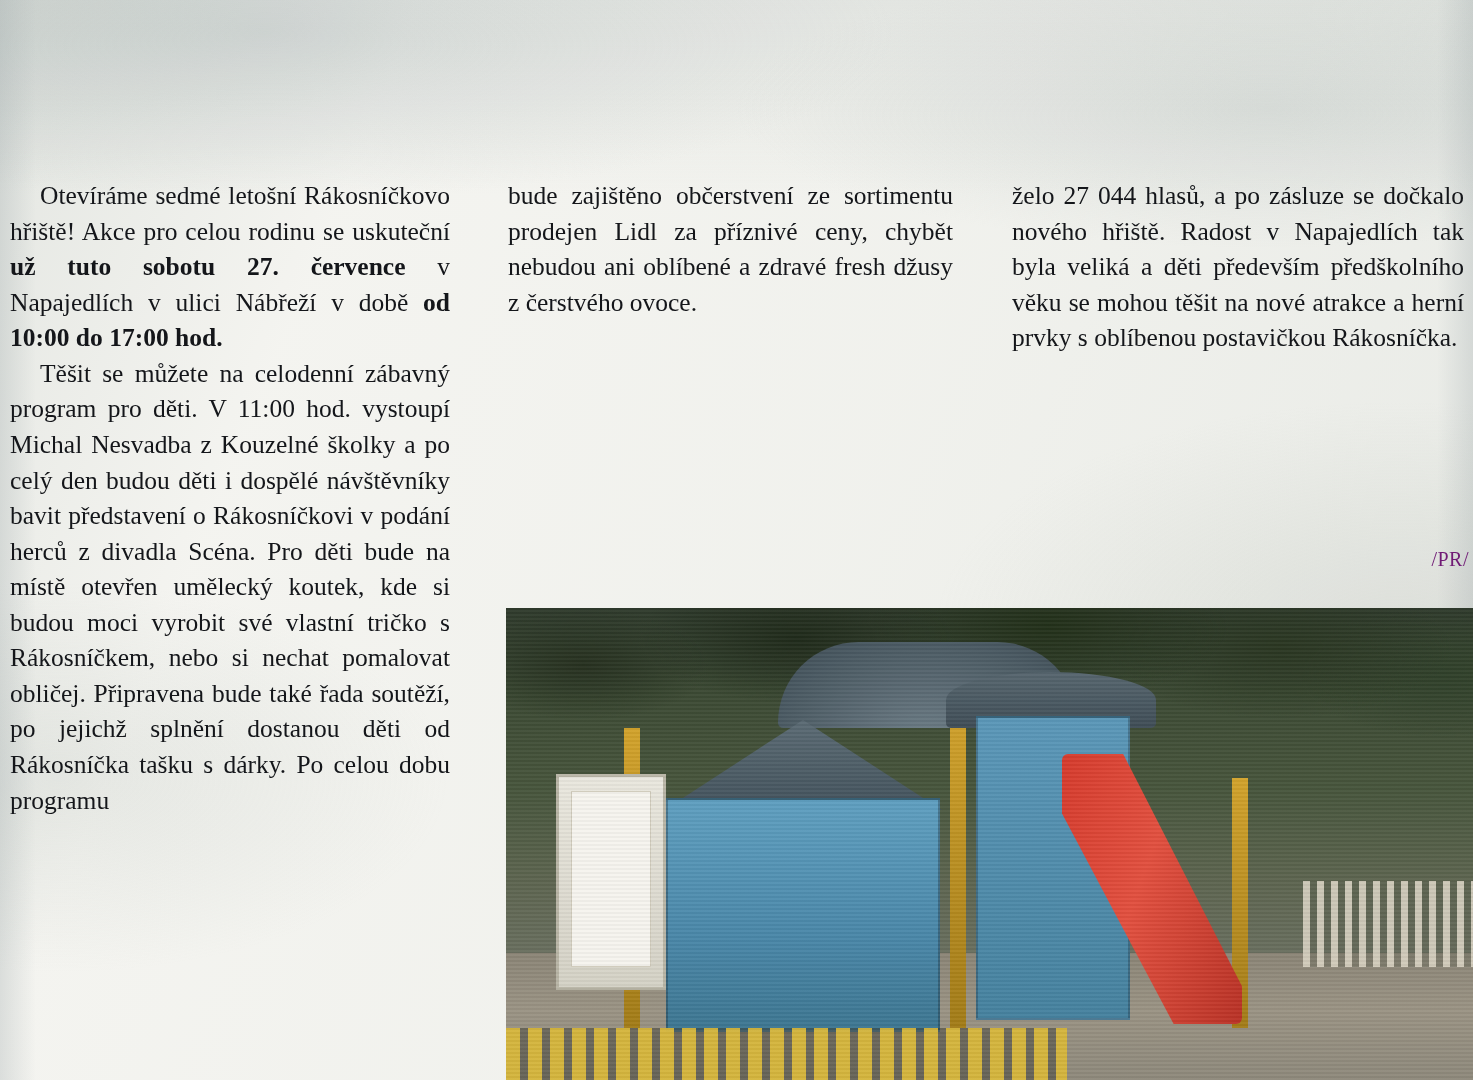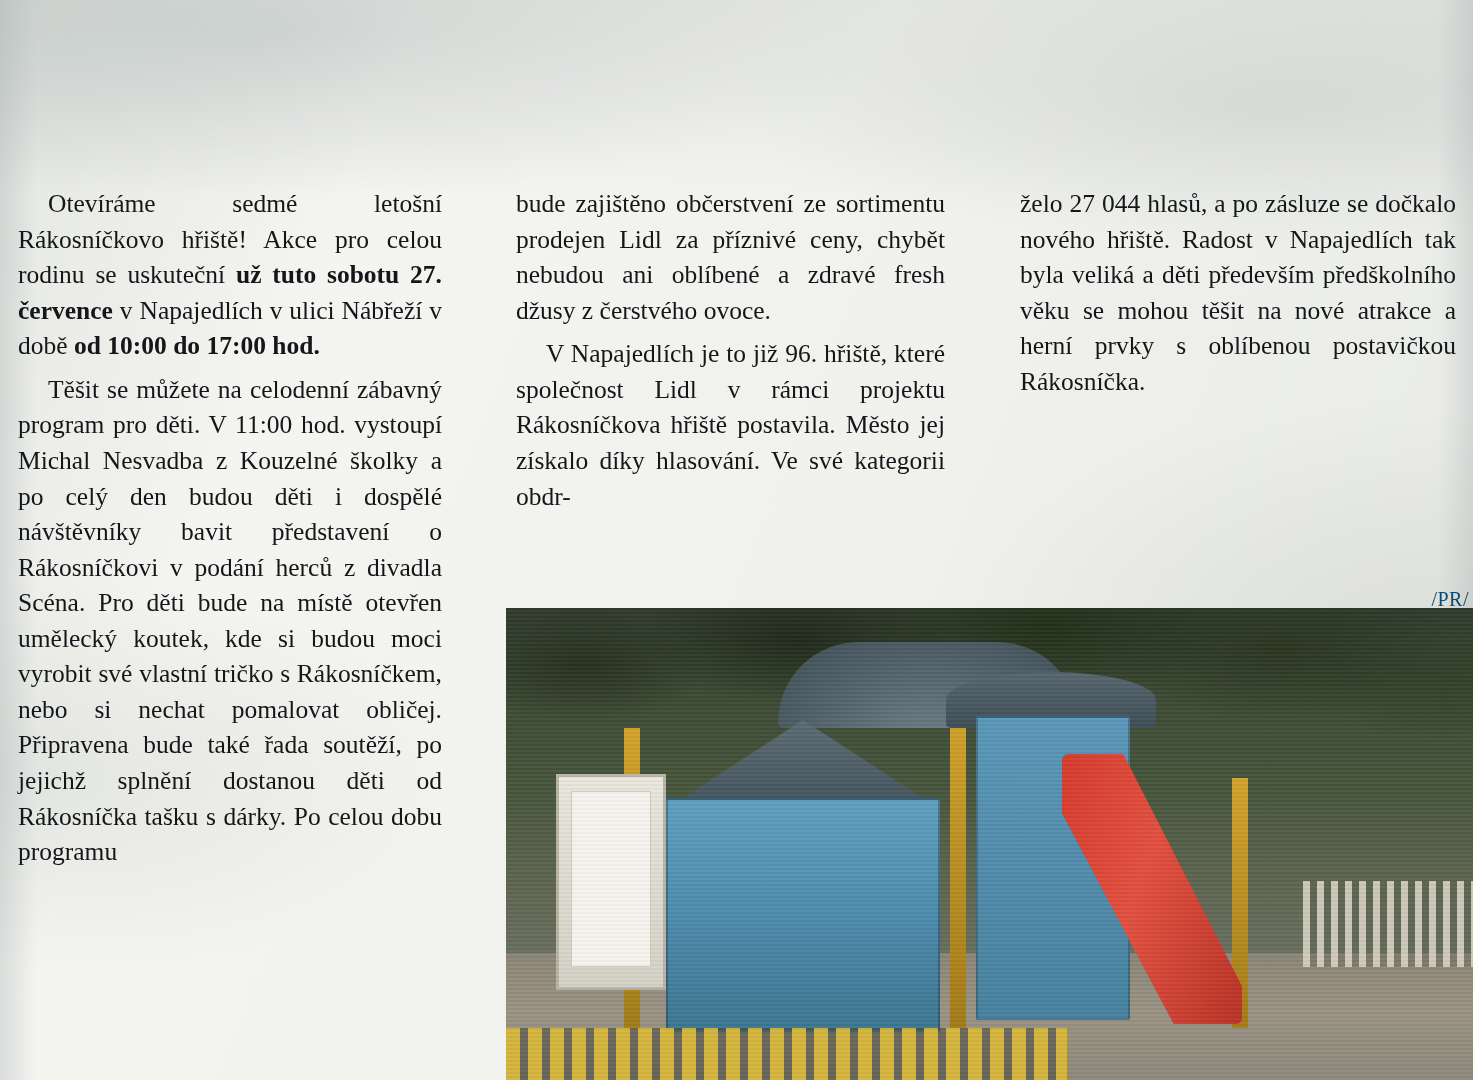--- a/index.html
+++ b/index.html
@@ -60,39 +60,38 @@
     position: absolute;
     top: 178px;
     font-size: 25.5px;
     line-height: 1.395;
     color: #14161a;
     text-align: justify;
     text-justify: inter-word;
     font-family: "Liberation Serif", serif;
   }
   .col p {
-    margin: 8px;
+    margin: 0;
     text-indent: 30px;
   }
   .col p.noindent { text-indent: 0; }
   .col b { font-weight: bold; }
 
   #col1 { left: 10px;  width: 440px; }
   #col2 { left: 508px; width: 445px; }
   #col3 { left: 1012px; width: 452px; }
 
   .credit {
     position: absolute;
     right: 4px;
     top: 548px;
     font-size: 20px;
-    color: #0c4a6e;
+    color: #701a75;
     font-family: "Liberation Serif", serif;
     letter-spacing: 0.5px;
-    margin-top: 40px;
   }
 
   
   .photo {
     position: absolute;
     left: 506px;
     top: 608px;
     width: 967px;
     height: 472px;
     overflow: hidden;
@@ -214,21 +213,20 @@
   <div class="fold left"></div>
   <div class="fold right"></div>
 
 
   <div class="col" id="col1">
       <p><span>Otevíráme sedmé letošní Rákosníčkovo hřiště! Akce pro celou rodinu se uskuteční </span><b>už tuto sobotu 27. července</b><span> v Napajedlích v ulici Nábřeží v době </span><b>od 10:00 do 17:00 hod.</b></p>
       <p><span>Těšit se můžete na celodenní zábavný program pro děti. V 11:00 hod. vystoupí Michal Nesvadba z Kouzelné školky a po celý den budou děti i dospělé návštěvníky bavit představení o Rákosníčkovi v podání herců z divadla Scéna. Pro děti bude na místě otevřen umělecký koutek, kde si budou moci vyrobit své vlastní tričko s Rákosníčkem, nebo si nechat pomalovat obličej. Připravena bude také řada soutěží, po jejichž splnění dostanou děti od Rákosníčka tašku s dárky. Po celou dobu programu</span></p>
     </div>
   <div class="col" id="col2">
       <p class="noindent"><span>bude zajištěno občerstvení ze sortimentu prodejen Lidl za příznivé ceny, chybět nebudou ani oblíbené a zdravé fresh džusy z čerstvého ovoce.</span></p>
-      <p><span>V Napajedlích je to již 96. hřiště, které společnost Lidl v rámci projektu Rákosníčkova hřiště postavila. Město jej získalo díky hlasování. Ve své kategorii obdr-</span></p>
     </div>
   <div class="col" id="col3">
       <p class="noindent"><span>želo 27 044 hlasů, a po zásluze se dočkalo nového hřiště. Radost v Napajedlích tak byla veliká a děti především předškolního věku se mohou těšit na nové atrakce a herní prvky s oblíbenou postavičkou Rákosníčka.</span></p>
     </div>
 
   <div class="credit">/PR/</div>
 
   <div class="photo">
     <div class="sky"></div>
     <div class="trees"></div>

